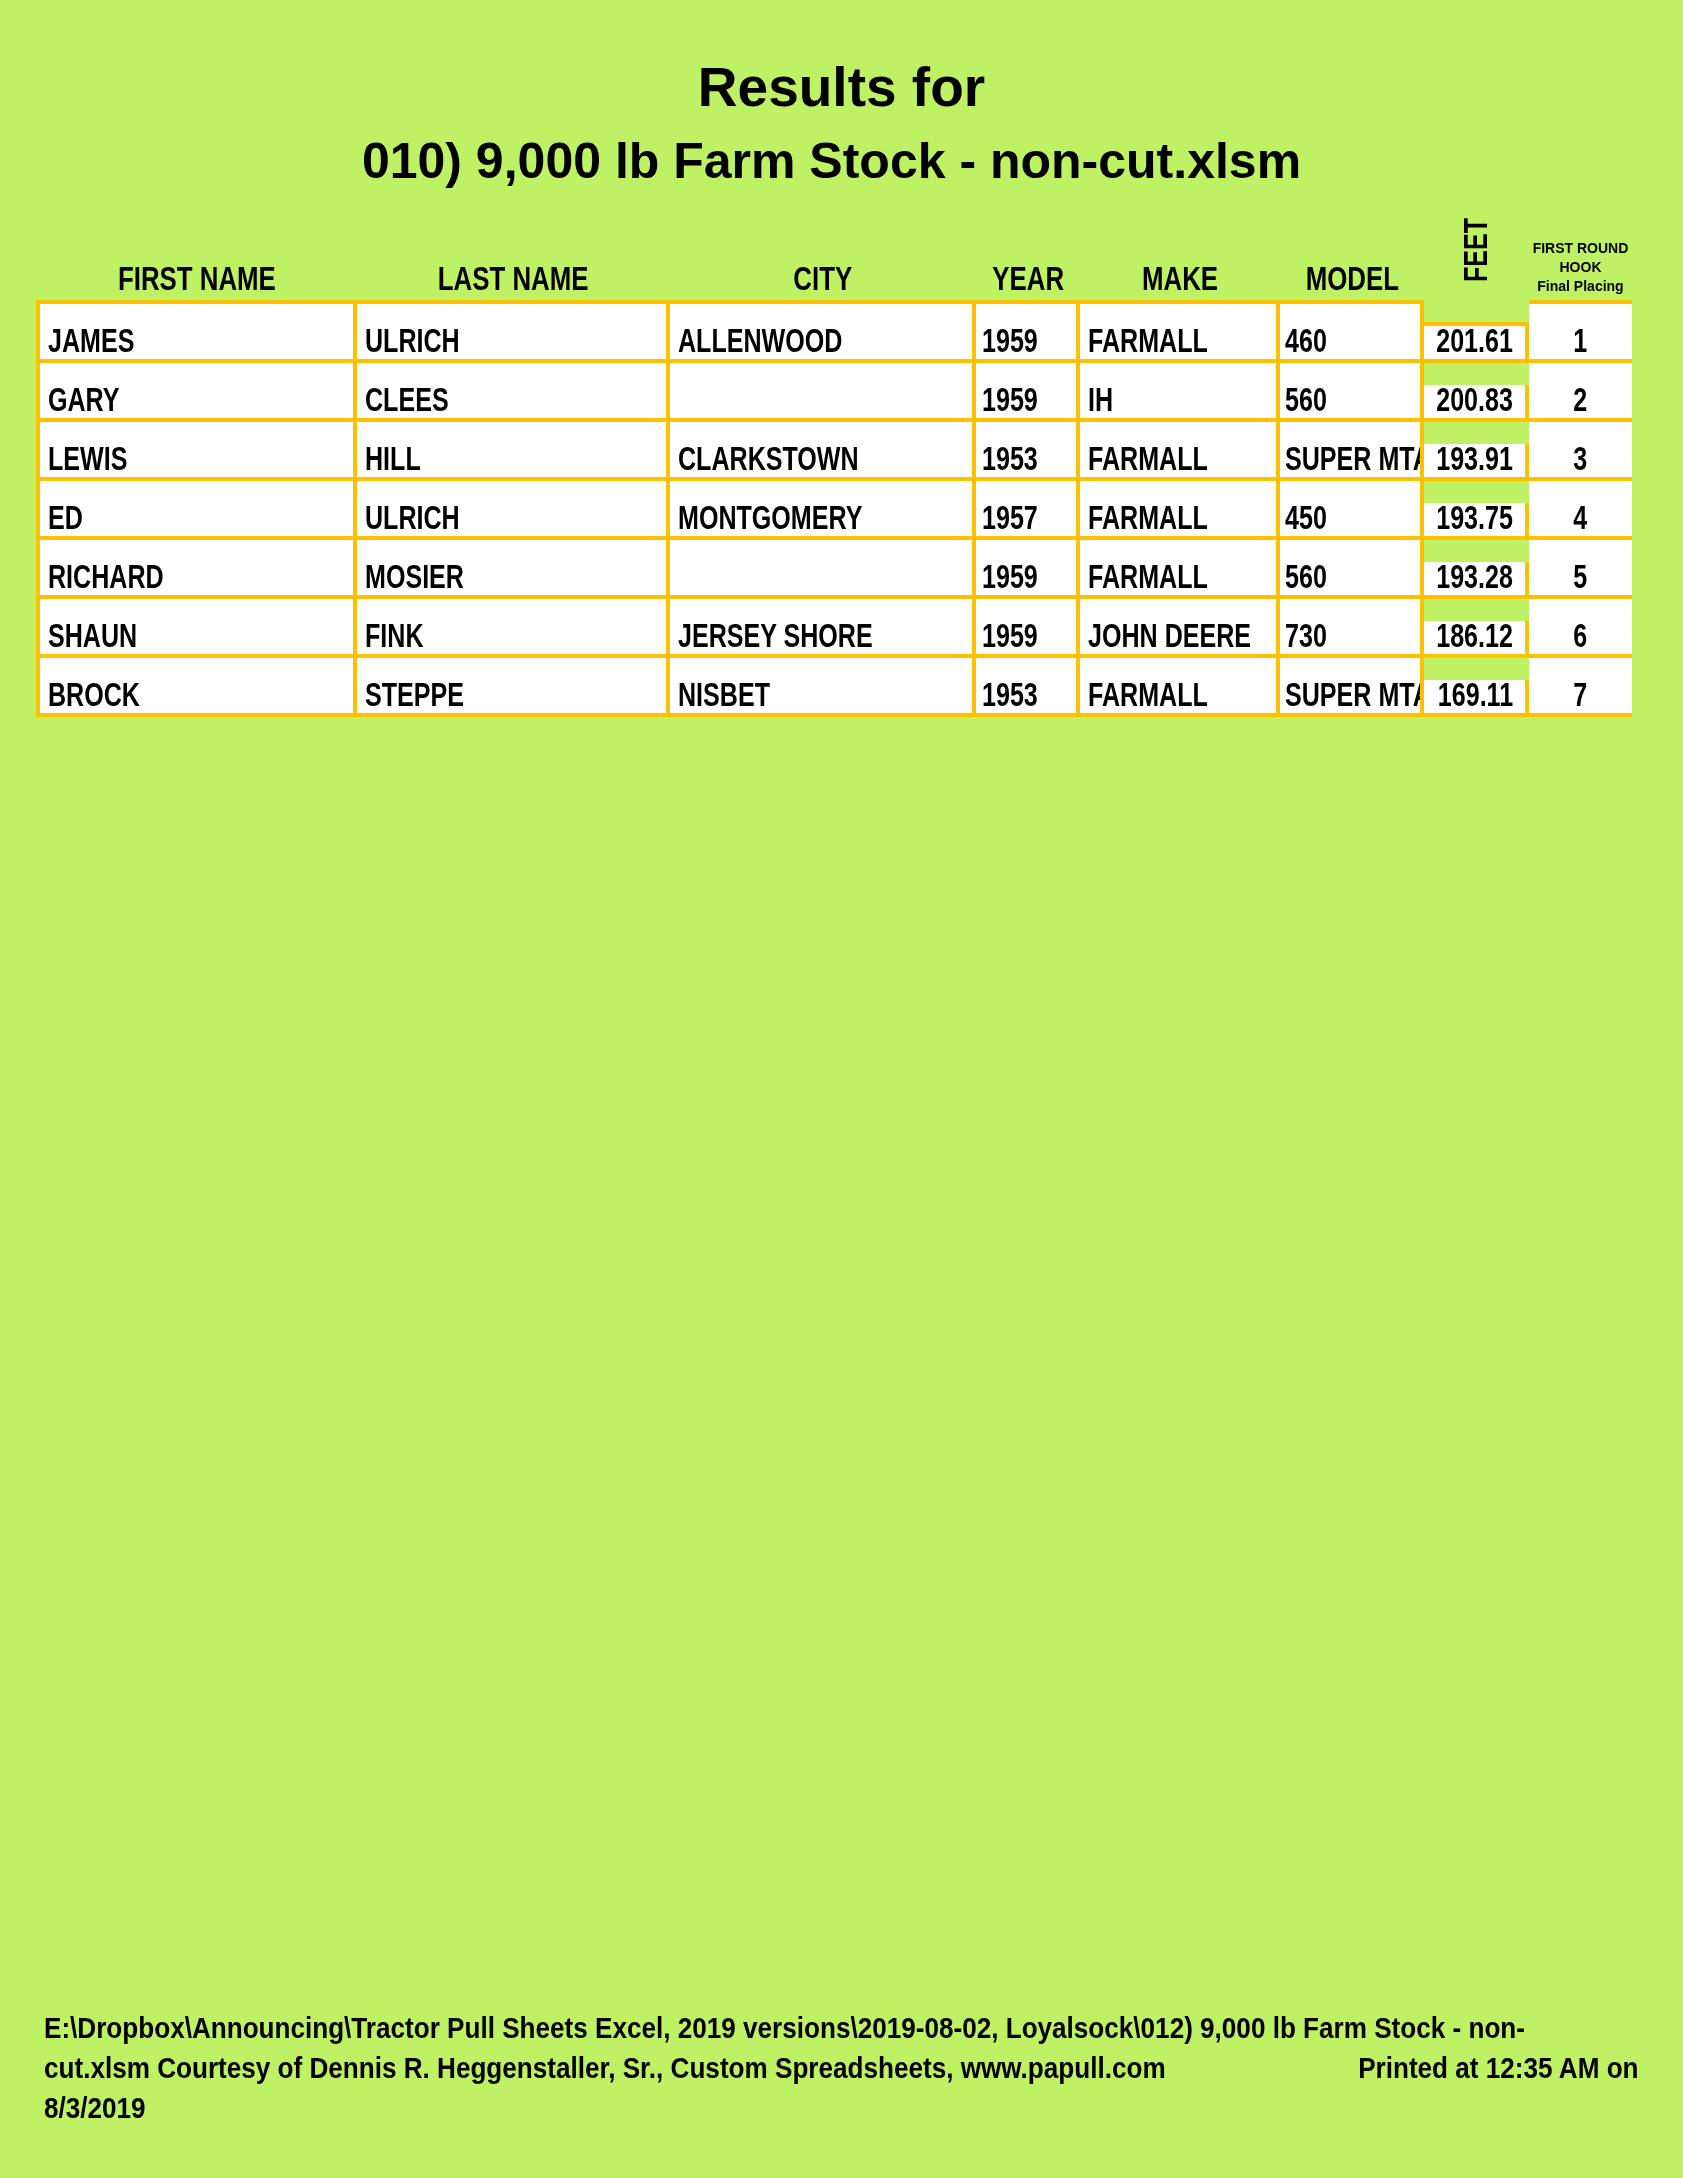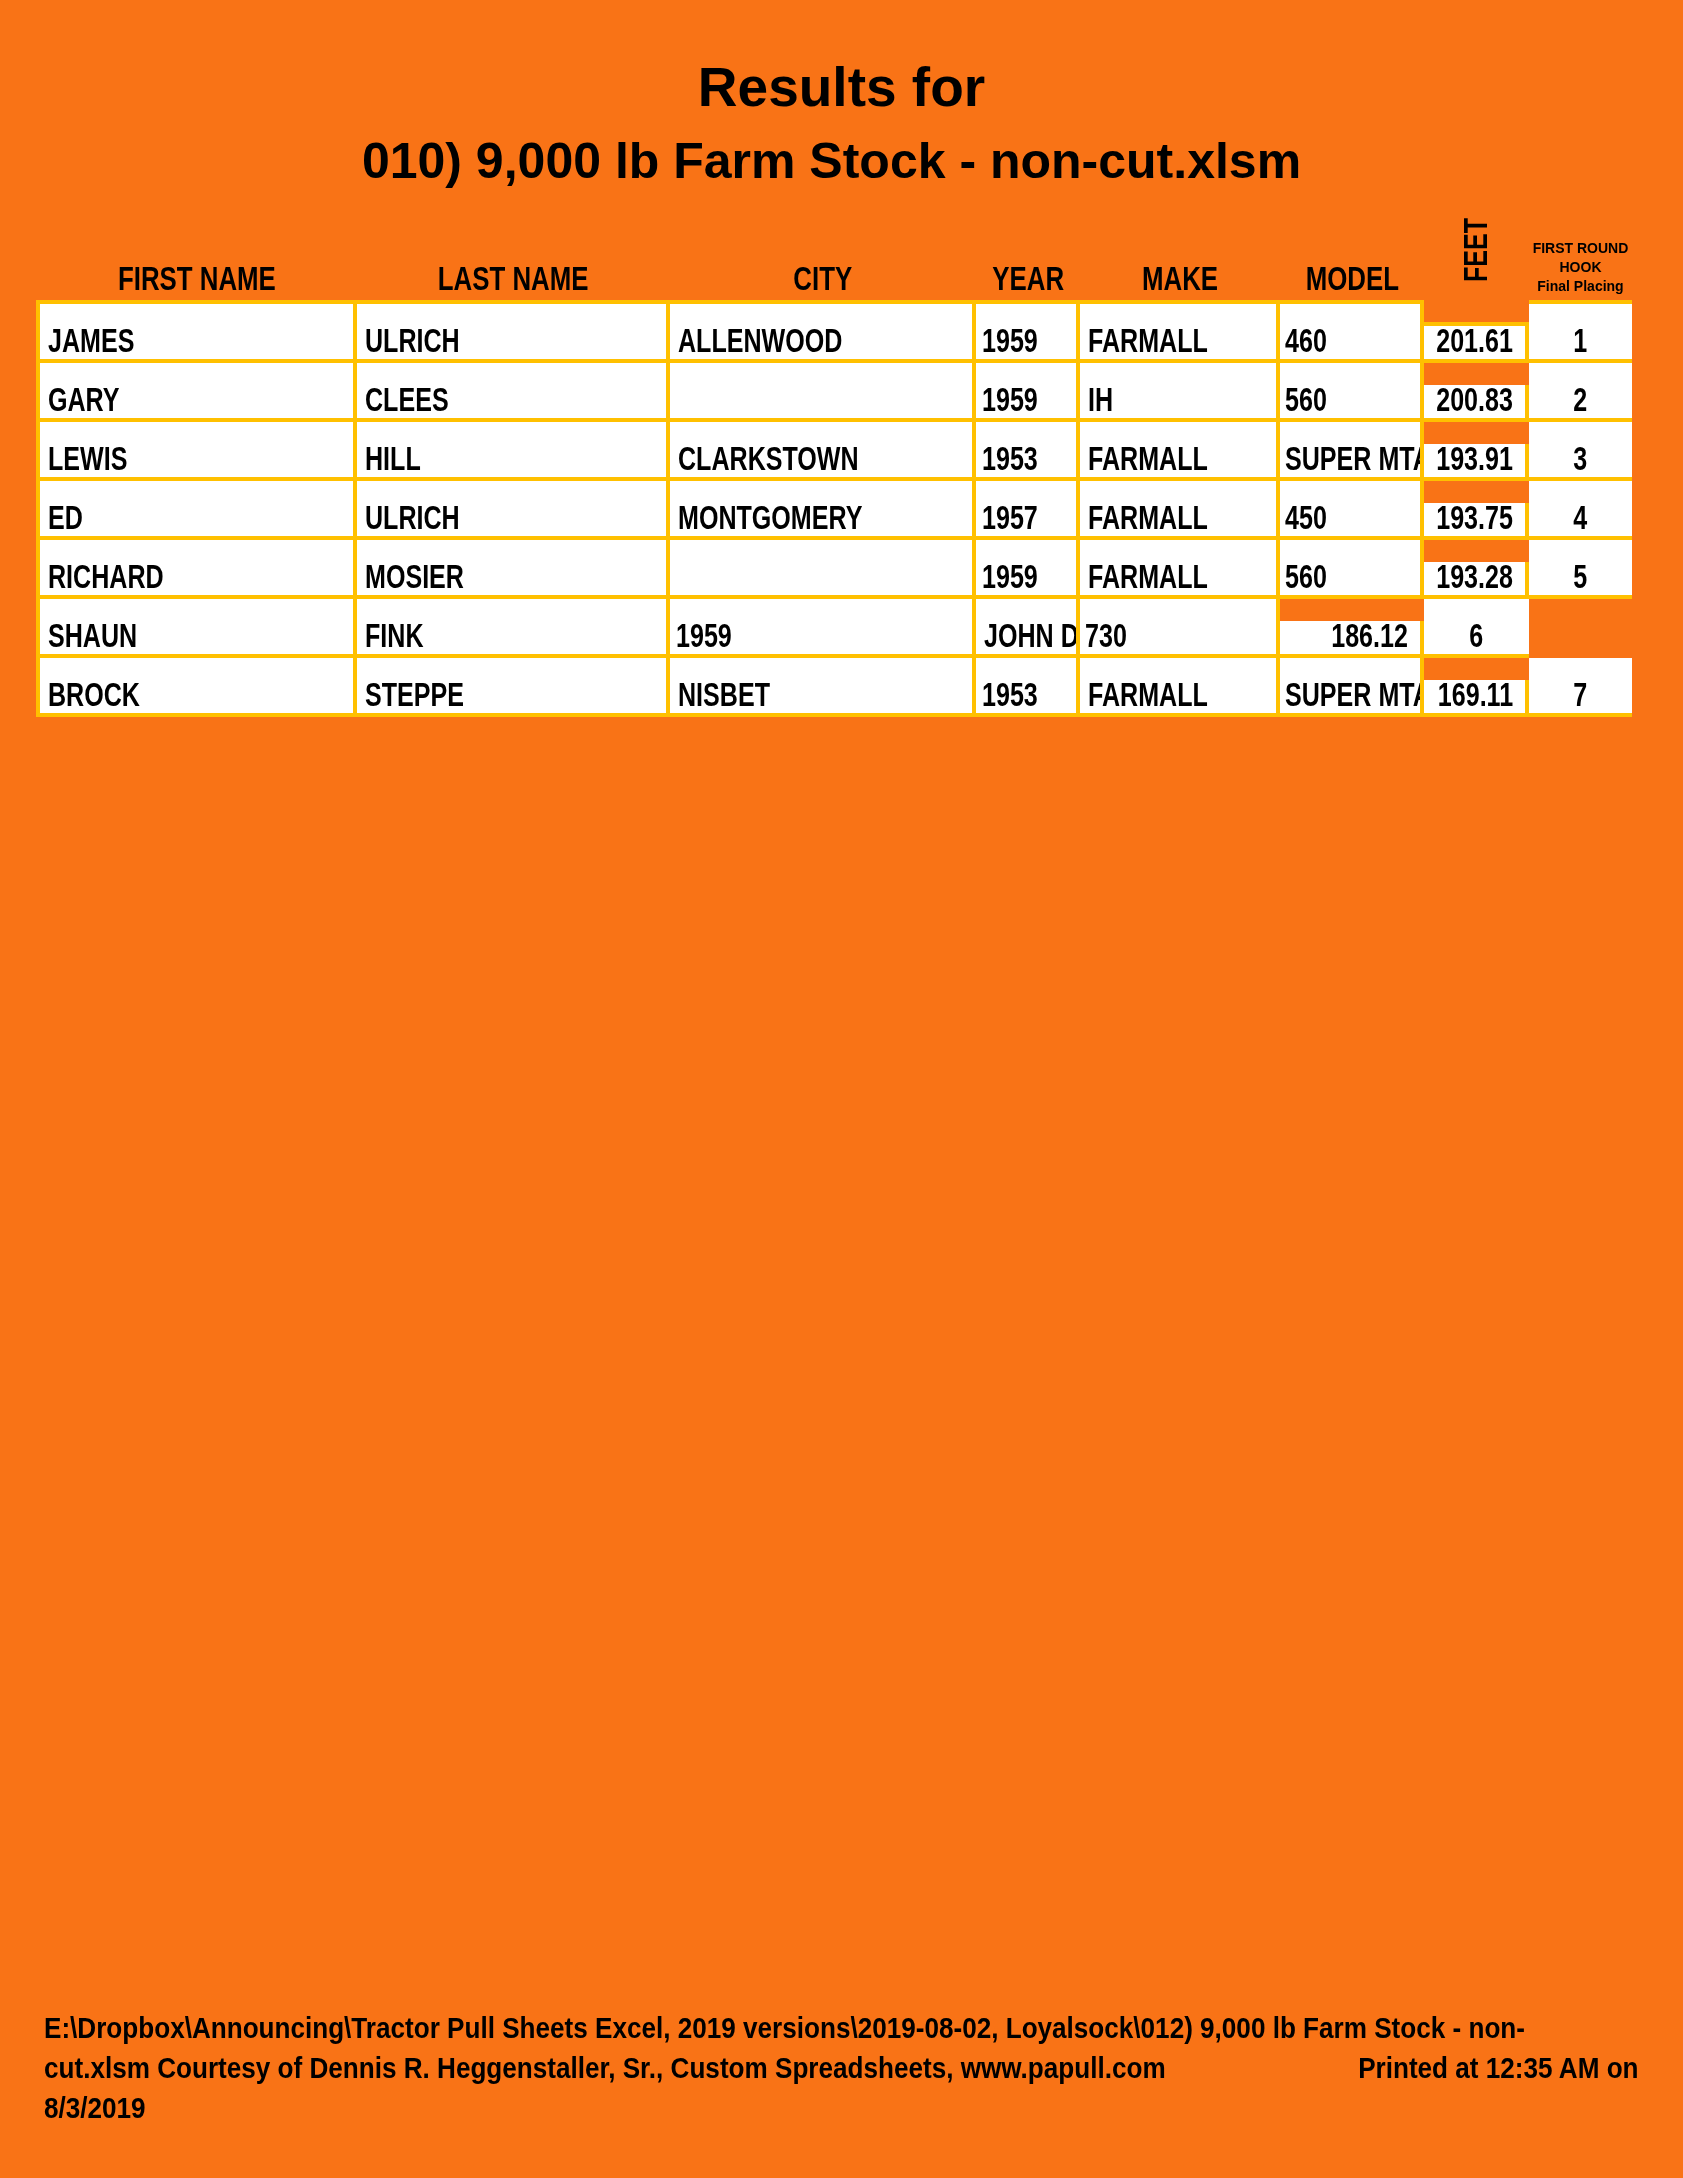--- a/index.html
+++ b/index.html
@@ -1,20 +1,20 @@
 <!DOCTYPE html>
 <html style="--border: #FFC000;"><head>
 <meta charset="utf-8">
 <style>
   * { margin:0; padding:0; box-sizing:border-box; }
   html,body { background:#ffffff; }
   .page {
     position:relative;
     width:1683px; height:2178px;
-    background:#f97316;
+    background:#bef264;
     font-family:"Liberation Sans", sans-serif;
     font-weight:700;
     color:#000000;
     overflow:hidden;
   }
 
   
   .title1 {
     position:absolute; top:59px; left:0; width:1683px;
     text-align:center; font-size:55px; line-height:57px;
@@ -266,20 +266,23 @@
           <span class="ct ct-c">5</span>
         </div>
     </div>
     <div class="trow">
       <div class="tcell">
           <span class="ct">SHAUN</span>
         </div>
       <div class="tcell">
           <span class="ct">FINK</span>
         </div>
+      <div class="tcell">
+          <span class="ct">JERSEY SHORE</span>
+        </div>
       <div class="tcell tcell-year">
           <span class="ct">1959</span>
         </div>
       <div class="tcell">
           <span class="ct">JOHN DEERE</span>
         </div>
       <div class="tcell tcell-model">
           <span class="ct">730</span>
         </div>
       <div class="tcell tcell-feet">

